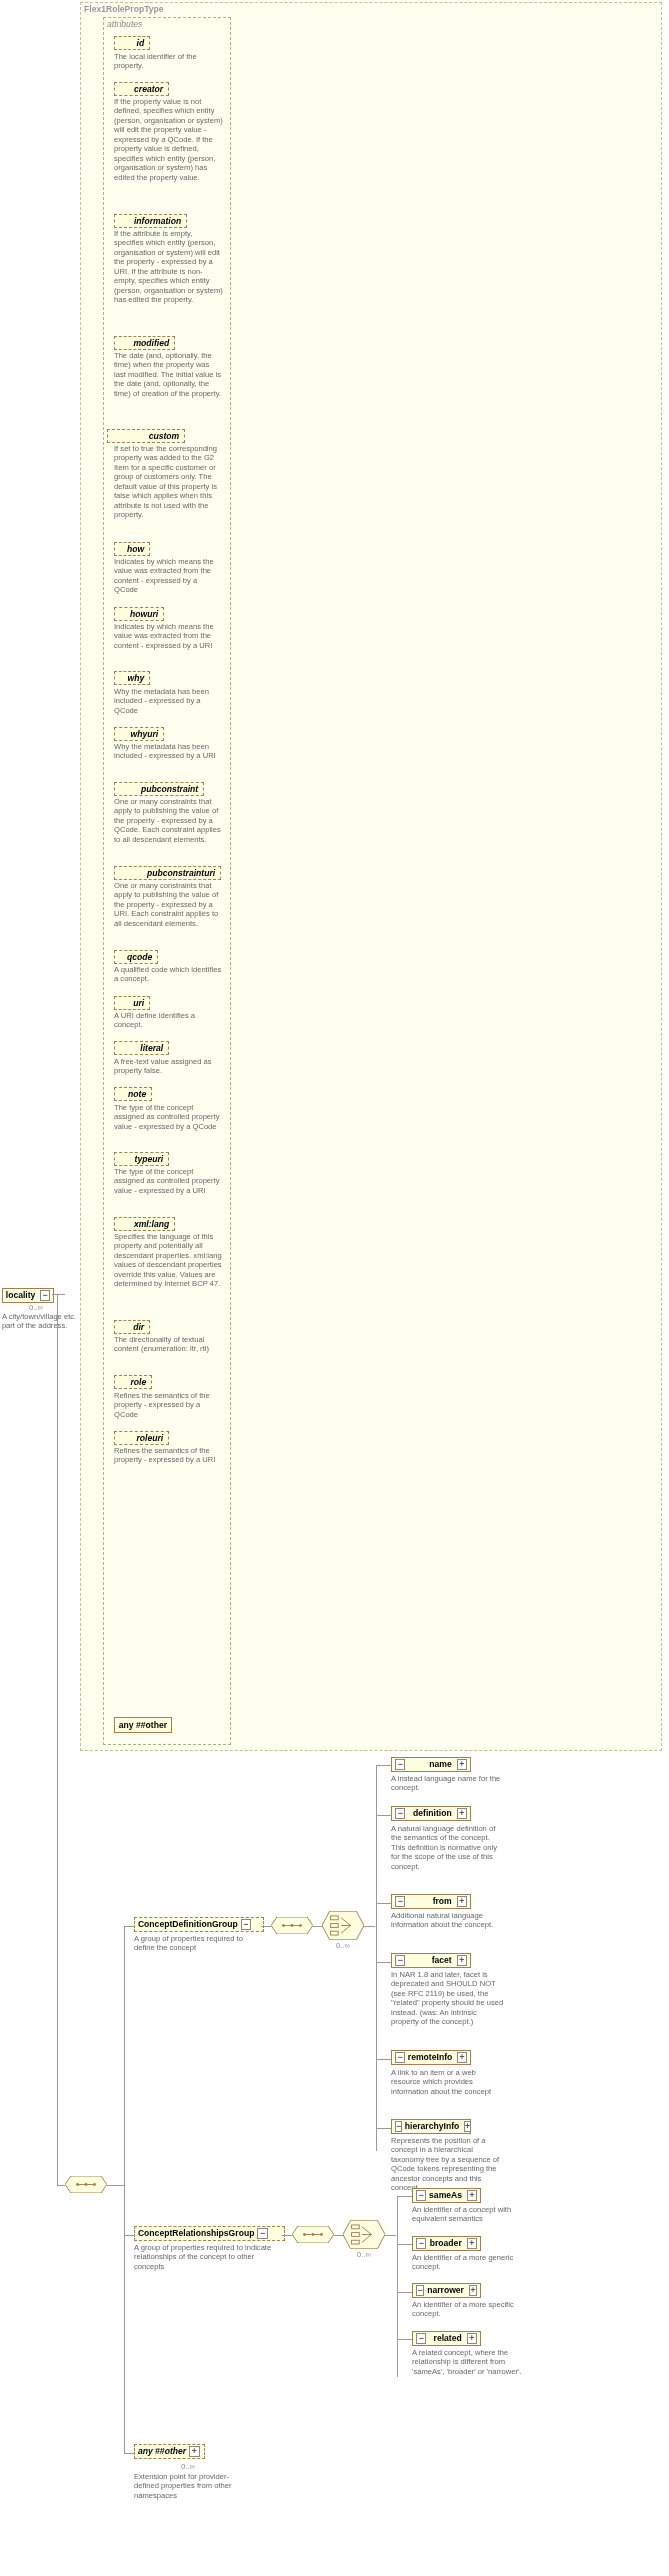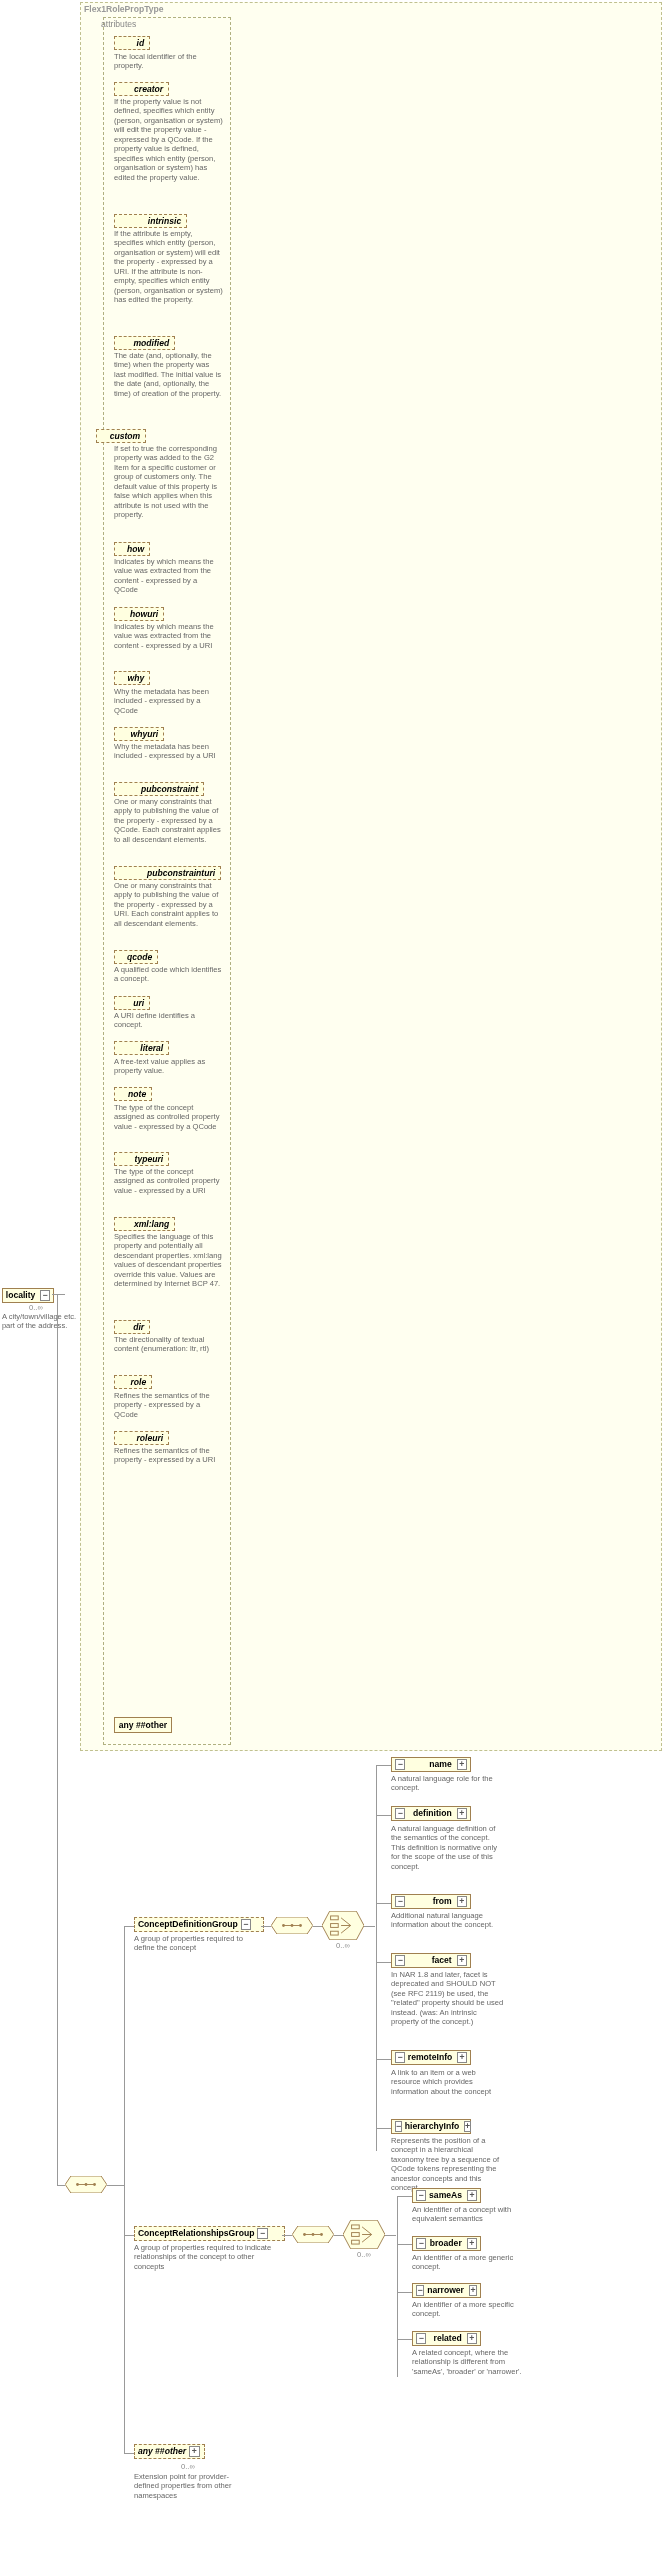--- a/index.html
+++ b/index.html
@@ -46,48 +46,48 @@
         <line x1="13" y1="9" x2="31" y2="9" stroke="#a08050"></line>
       </svg>
   </div>
   <div class="line" style="left:57px;top:1294px;width:1px;height:891px"></div>
   <div class="line" style="left:57px;top:2185px;width:7.6px;height:1px"></div>
 
   <div class="frame" style="left:80px;top:1.9px;width:580px;height:1747px"></div>
   <div class="frame-label" style="left:84px;top:3.8px;font-weight:bold">Flex1RolePropType</div>
 
   <div class="fr2" style="left:103px;top:17px;width:126px;height:1726px"></div>
-  <div class="frame-label" style="left:101px;top:19px;color:#888">attributes</div>
+  <div class="frame-label" style="left:107px;top:19px;font-style:italic;color:#888">attributes</div>
 
   <div id="attr-slots">
       <div class="box dashed" style="left: 114px; top: 36px; width: 34px;">
         <div class="hdr rt ita" style="border-bottom:none">
           <span class="t">id</span>
         </div>
       </div>
       <div class="desc" style="position: absolute; left: 114px; top: 52px; width: 109px;">The local identifier of the property.</div>
       <div class="box dashed" style="left: 114px; top: 82px; width: 53px;">
         <div class="hdr rt ita" style="border-bottom:none">
           <span class="t">creator</span>
         </div>
       </div>
       <div class="desc" style="position: absolute; left: 114px; top: 97px; width: 109px;">If the property value is not defined, specifies which entity (person, organisation or system) will edit the property value - expressed by a QCode. If the property value is defined, specifies which entity (person, organisation or system) has edited the property value.</div>
       <div class="box dashed" style="left: 114px; top: 214px; width: 71px;">
         <div class="hdr rt ita" style="border-bottom:none">
-          <span class="t">intrinsic</span>
+          <span class="t">information</span>
         </div>
       </div>
       <div class="desc" style="position: absolute; left: 114px; top: 229px; width: 109px;">If the attribute is empty, specifies which entity (person, organisation or system) will edit the property - expressed by a URI. If the attribute is non-empty, specifies which entity (person, organisation or system) has edited the property.</div>
       <div class="box dashed" style="left: 114px; top: 336px; width: 59px;">
         <div class="hdr rt ita" style="border-bottom:none">
           <span class="t">modified</span>
         </div>
       </div>
       <div class="desc" style="position: absolute; left: 114px; top: 351px; width: 109px;">The date (and, optionally, the time) when the property was last modified. The initial value is the date (and, optionally, the time) of creation of the property.</div>
-      <div class="box dashed" style="left: 96px; top: 429px; width: 48px;">
+      <div class="box dashed" style="left: 107px; top: 429px; width: 48px; padding-left: 28px;">
         <div class="hdr rt ita" style="border-bottom:none">
           <span class="t">custom</span>
         </div>
       </div>
       <div class="desc" style="position: absolute; left: 114px; top: 444px; width: 109px;">If set to true the corresponding property was added to the G2 Item for a specific customer or group of customers only. The default value of this property is false which applies when this attribute is not used with the property.</div>
       <div class="box dashed" style="left: 114px; top: 542px; width: 34px;">
         <div class="hdr rt ita" style="border-bottom:none">
           <span class="t">how</span>
         </div>
       </div>
@@ -132,21 +132,21 @@
         <div class="hdr rt ita" style="border-bottom:none">
           <span class="t">uri</span>
         </div>
       </div>
       <div class="desc" style="position: absolute; left: 114px; top: 1011px; width: 109px;">A URI define identifies a concept.</div>
       <div class="box dashed" style="left: 114px; top: 1041px; width: 53px;">
         <div class="hdr rt ita" style="border-bottom:none">
           <span class="t">literal</span>
         </div>
       </div>
-      <div class="desc" style="position: absolute; left: 114px; top: 1057px; width: 109px;">A free-text value applies as property value.</div>
+      <div class="desc" style="position: absolute; left: 114px; top: 1057px; width: 109px;">A free-text value assigned as property false.</div>
       <div class="box dashed" style="left: 114px; top: 1087px; width: 36px;">
         <div class="hdr rt ita" style="border-bottom:none">
           <span class="t">note</span>
         </div>
       </div>
       <div class="desc" style="position: absolute; left: 114px; top: 1103px; width: 109px;">The type of the concept assigned as controlled property value - expressed by a QCode</div>
       <div class="box dashed" style="left: 114px; top: 1152px; width: 53px;">
         <div class="hdr rt ita" style="border-bottom:none">
           <span class="t">typeuri</span>
         </div>
@@ -225,21 +225,21 @@
 
   <div id="def-slots">
       <div class="line" style="left: 376px; top: 1765px; width: 15.3px; height: 1px;"></div>
       <div class="box dashed" style="left: 391px; top: 1757px; width: 78px; border-style: solid;">
         <div class="hdr rt">
           <span class="ex l">−</span>
           <span class="t">name</span>
           <span class="ex">+</span>
         </div>
       </div>
-      <div class="desc" style="position: absolute; left: 391px; top: 1774px; width: 113px;">A natural language role for the concept.</div>
+      <div class="desc" style="position: absolute; left: 391px; top: 1774px; width: 113px;">A instead language name for the concept.</div>
       <div class="line" style="left: 376px; top: 1815px; width: 15.3px; height: 1px;"></div>
       <div class="box dashed" style="left: 391px; top: 1806px; width: 78px; border-style: solid;">
         <div class="hdr rt">
           <span class="ex l">−</span>
           <span class="t">definition</span>
           <span class="ex">+</span>
         </div>
       </div>
       <div class="desc" style="position: absolute; left: 391px; top: 1824px; width: 113px;">A natural language definition of the semantics of the concept. This definition is normative only for the scope of the use of this concept.</div>
       <div class="line" style="left: 376px; top: 1903px; width: 15.3px; height: 1px;"></div>

